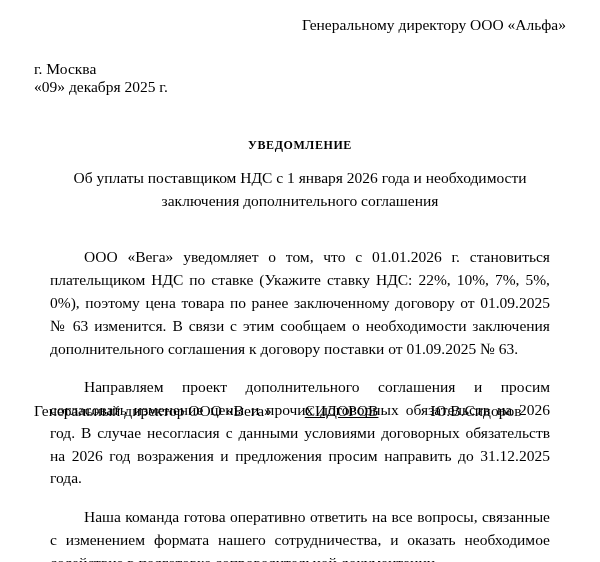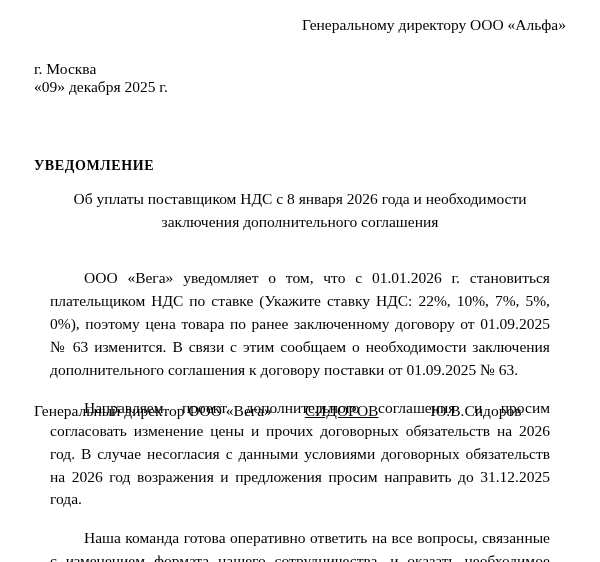--- a/index.html
+++ b/index.html
@@ -32,24 +32,25 @@
   }
   .meta-row {
     display: flex;
     justify-content: space-between;
     align-items: baseline;
     margin-top: 24px;
     font-size: 15.5px;
     flex-direction: column;
   }
   .title {
+    text-align: center;
     font-weight: bold;
-    font-size: 14px;
+    font-size: 12px;
     letter-spacing: 0.6px;
-    margin-top: 62px;
+    margin-top: 42px;
   }
   .subtitle {
     text-align: center;
     font-size: 15.5px;
     line-height: 1.45;
     margin-top: 14px;
     padding: 0 6px;
   }
   .body-text {
     margin-top: 34px;
@@ -92,21 +93,21 @@
     <div>Генеральному директору ООО «Альфа»</div>
   </div>
 
   <div class="meta-row">
     <span>г. Москва</span>
     <span>«09» декабря 2025 г.</span>
   </div>
 
   <div class="title">УВЕДОМЛЕНИЕ</div>
 
-  <div class="subtitle">Об уплаты поставщиком НДС с 8 января 2026 года и необходимости заключения дополнительного соглашения</div>
+  <div class="subtitle">Об уплаты поставщиком НДС с 1 января 2026 года и необходимости заключения дополнительного соглашения</div>
 
   <div class="body-text">
     <p>ООО «Вега» уведомляет о том, что с 01.01.2026 г. становиться плательщиком НДС по ставке (Укажите ставку НДС: 22%, 10%, 7%, 5%, 0%), поэтому цена товара по ранее заключенному договору от 01.09.2025 № 63 изменится. В связи с этим сообщаем о необходимости заключения дополнительного соглашения к договору поставки от 01.09.2025 № 63.</p>
     <p>Направляем проект дополнительного соглашения и просим согласовать изменение цены и прочих договорных обязательств на 2026 год. В случае несогласия с данными условиями договорных обязательств на 2026 год возражения и предложения просим направить до 31.12.2025 года.</p>
     <p>Наша команда готова оперативно ответить на все вопросы, связанные с изменением формата нашего сотрудничества, и оказать необходимое содействие в подготовке сопроводительной документации.</p>
     <p>Дополнительное соглашение к договору предлагаем согласовать и подписать 15.12.2025.</p>
   </div>
 
   <div class="signature">
     <span class="sig-role">Генеральный директор ООО «Вега»</span>

